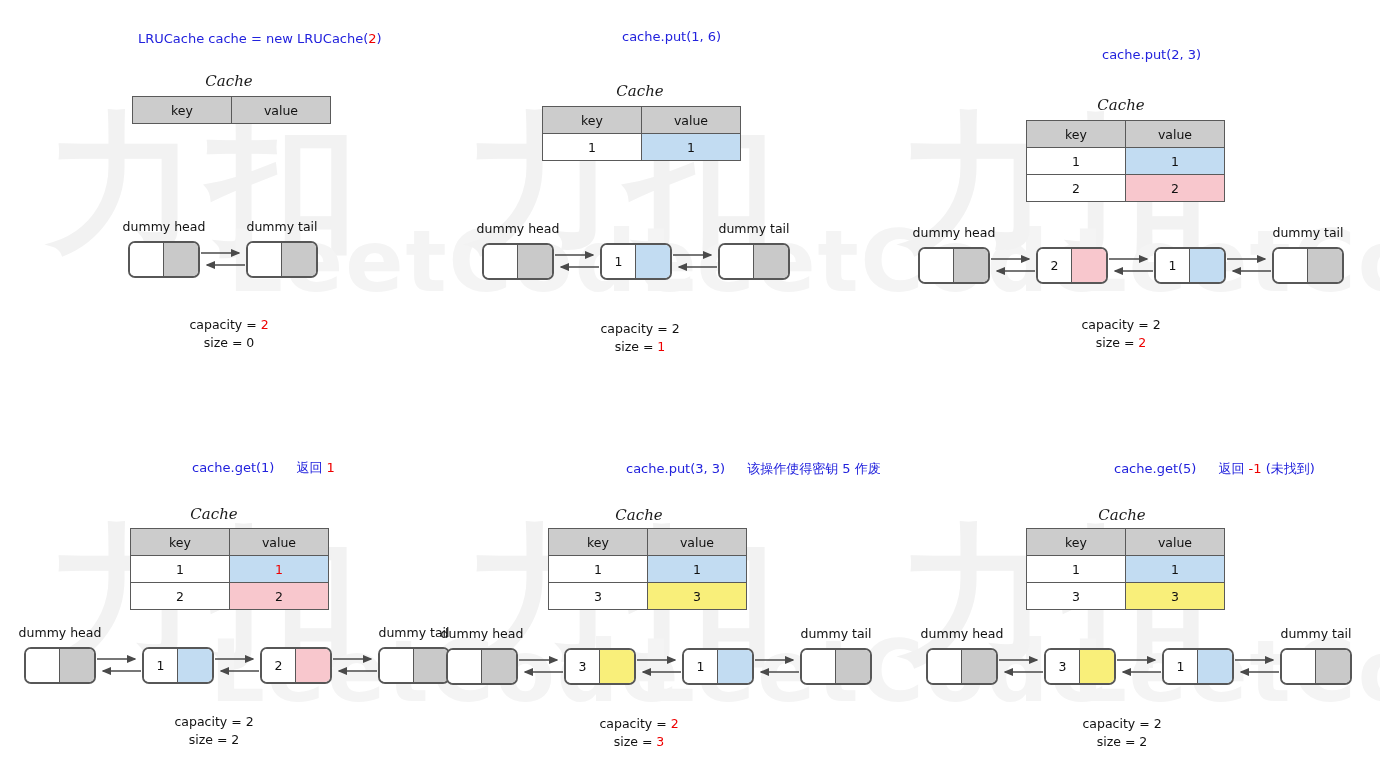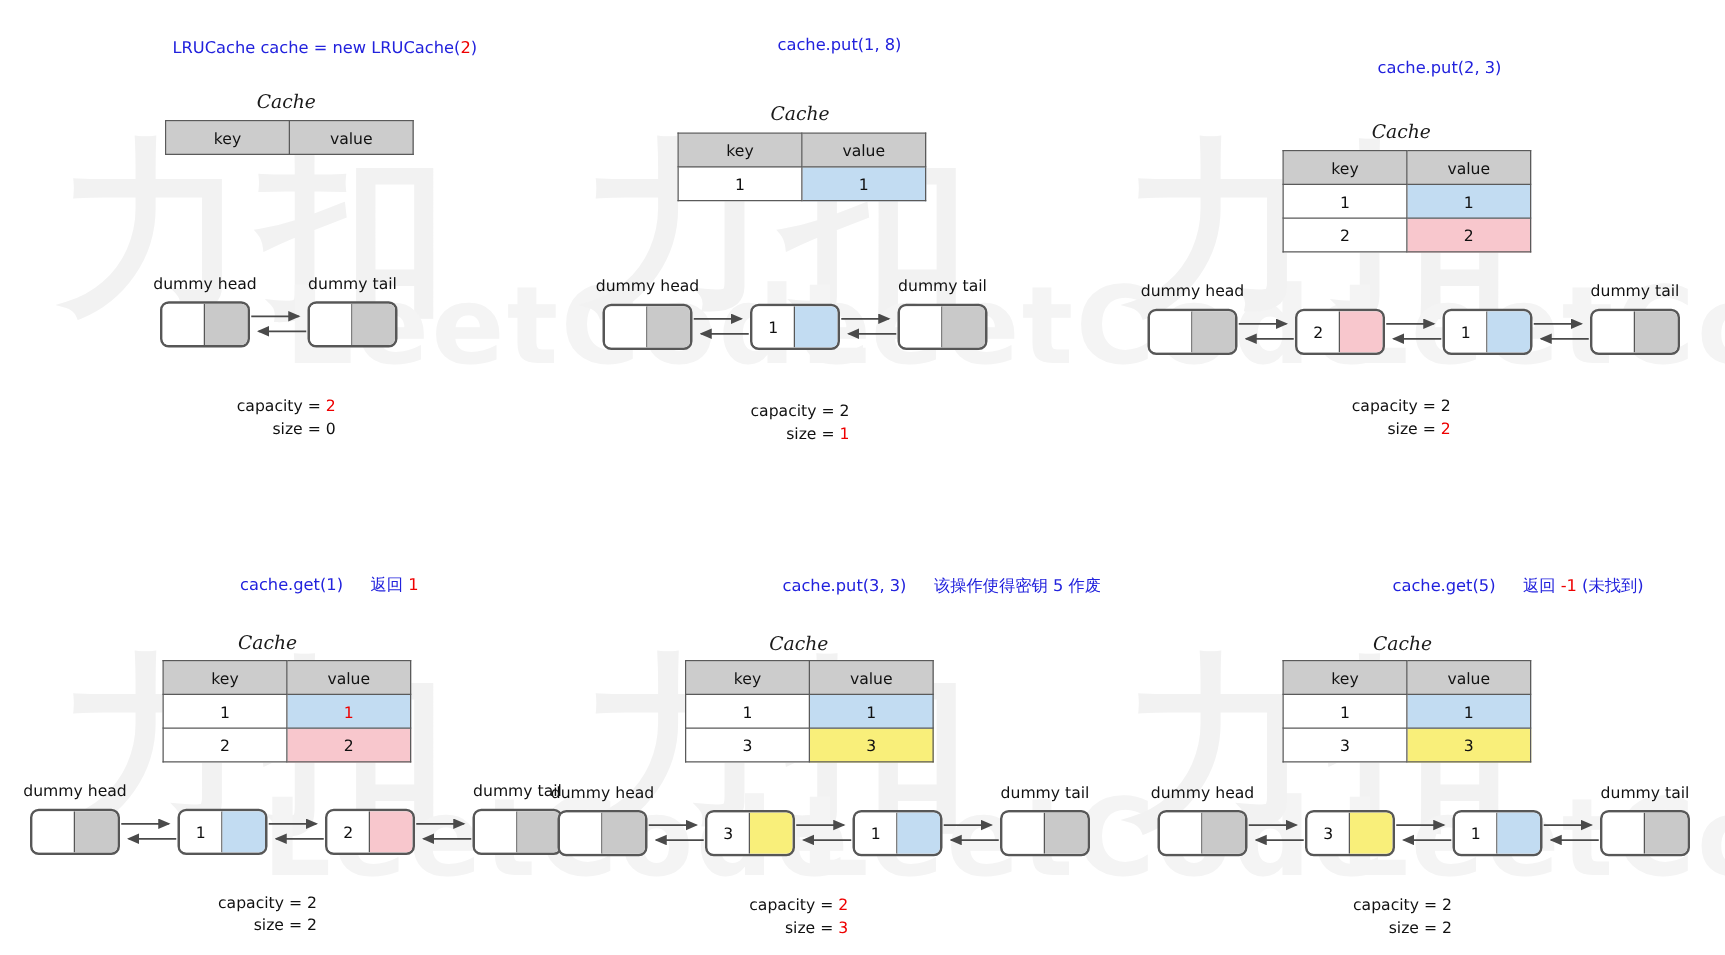--- a/index.html
+++ b/index.html
@@ -132,21 +132,21 @@
   .arrowpair {
     position: absolute;
     top: 26px;
     height: 30px;
   }
   .arrowpair svg { display: block; overflow: visible; }
 
   
   .stats {
     position: absolute;
-    text-align: right;
+    text-align: center;
     font-size: 12.5px;
     color: #111111;
     line-height: 18px;
     white-space: nowrap;
     transform: translateX(-50%);
     font-family: "DejaVu Sans", "Liberation Sans", sans-serif;
   }
   .stats .red { color: #ee0000; }
 </style>
 </head>
@@ -204,21 +204,21 @@
           <div class="half gray"></div>
         </div>
         <div class="node-label" style="left: 154px;">dummy tail</div>
       </div>
       <div class="stats" style="left: 229px; top: 316px;">
         <div><span>capacity = </span><span class="red">2</span></div>
         <div><span>size = </span><span>0</span></div>
       </div>
     </div>
     <div class="panel" style="left: 0px; top: 0px;">
-      <div class="op-title" style="left: 598px; top: 29px;"><span>cache.put(1, 8)</span></div>
+      <div class="op-title" style="left: 598px; top: 29px;"><span>cache.put(1, 6)</span></div>
       <div class="cache-label" style="left: 640px; top: 82px; transform: translateX(-50%);">Cache</div>
       <table class="cache-table" style="left: 542px; top: 106px; width: 196px;">
         <tbody>
           <tr>
             <td class="hdr" style="width: 98px;">key</td>
             <td class="hdr" style="width: 98px;">value</td>
           </tr>
           <tr>
             <td class="white">1</td>
             <td class="blue">1</td>

